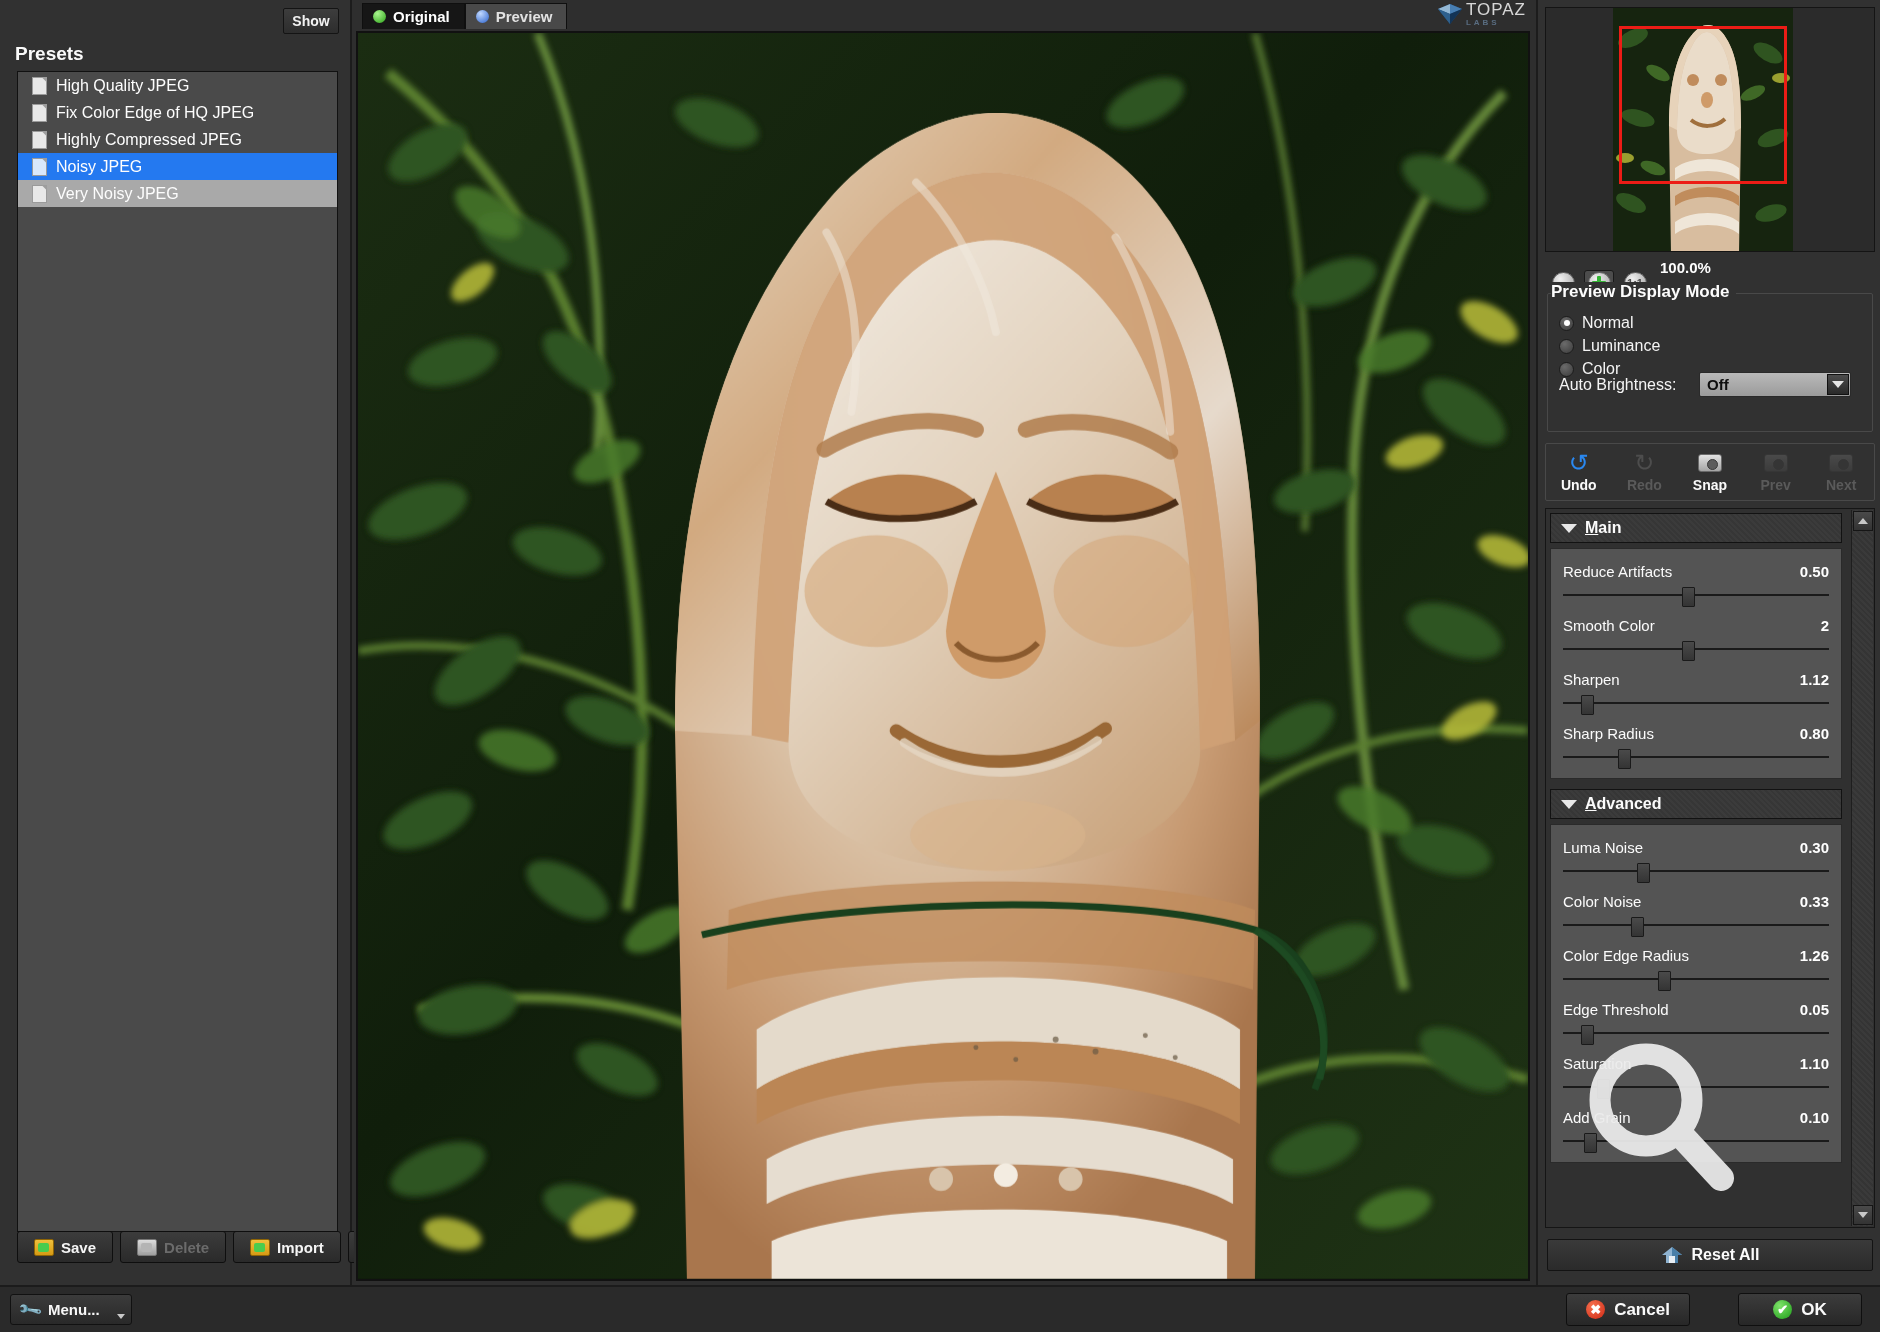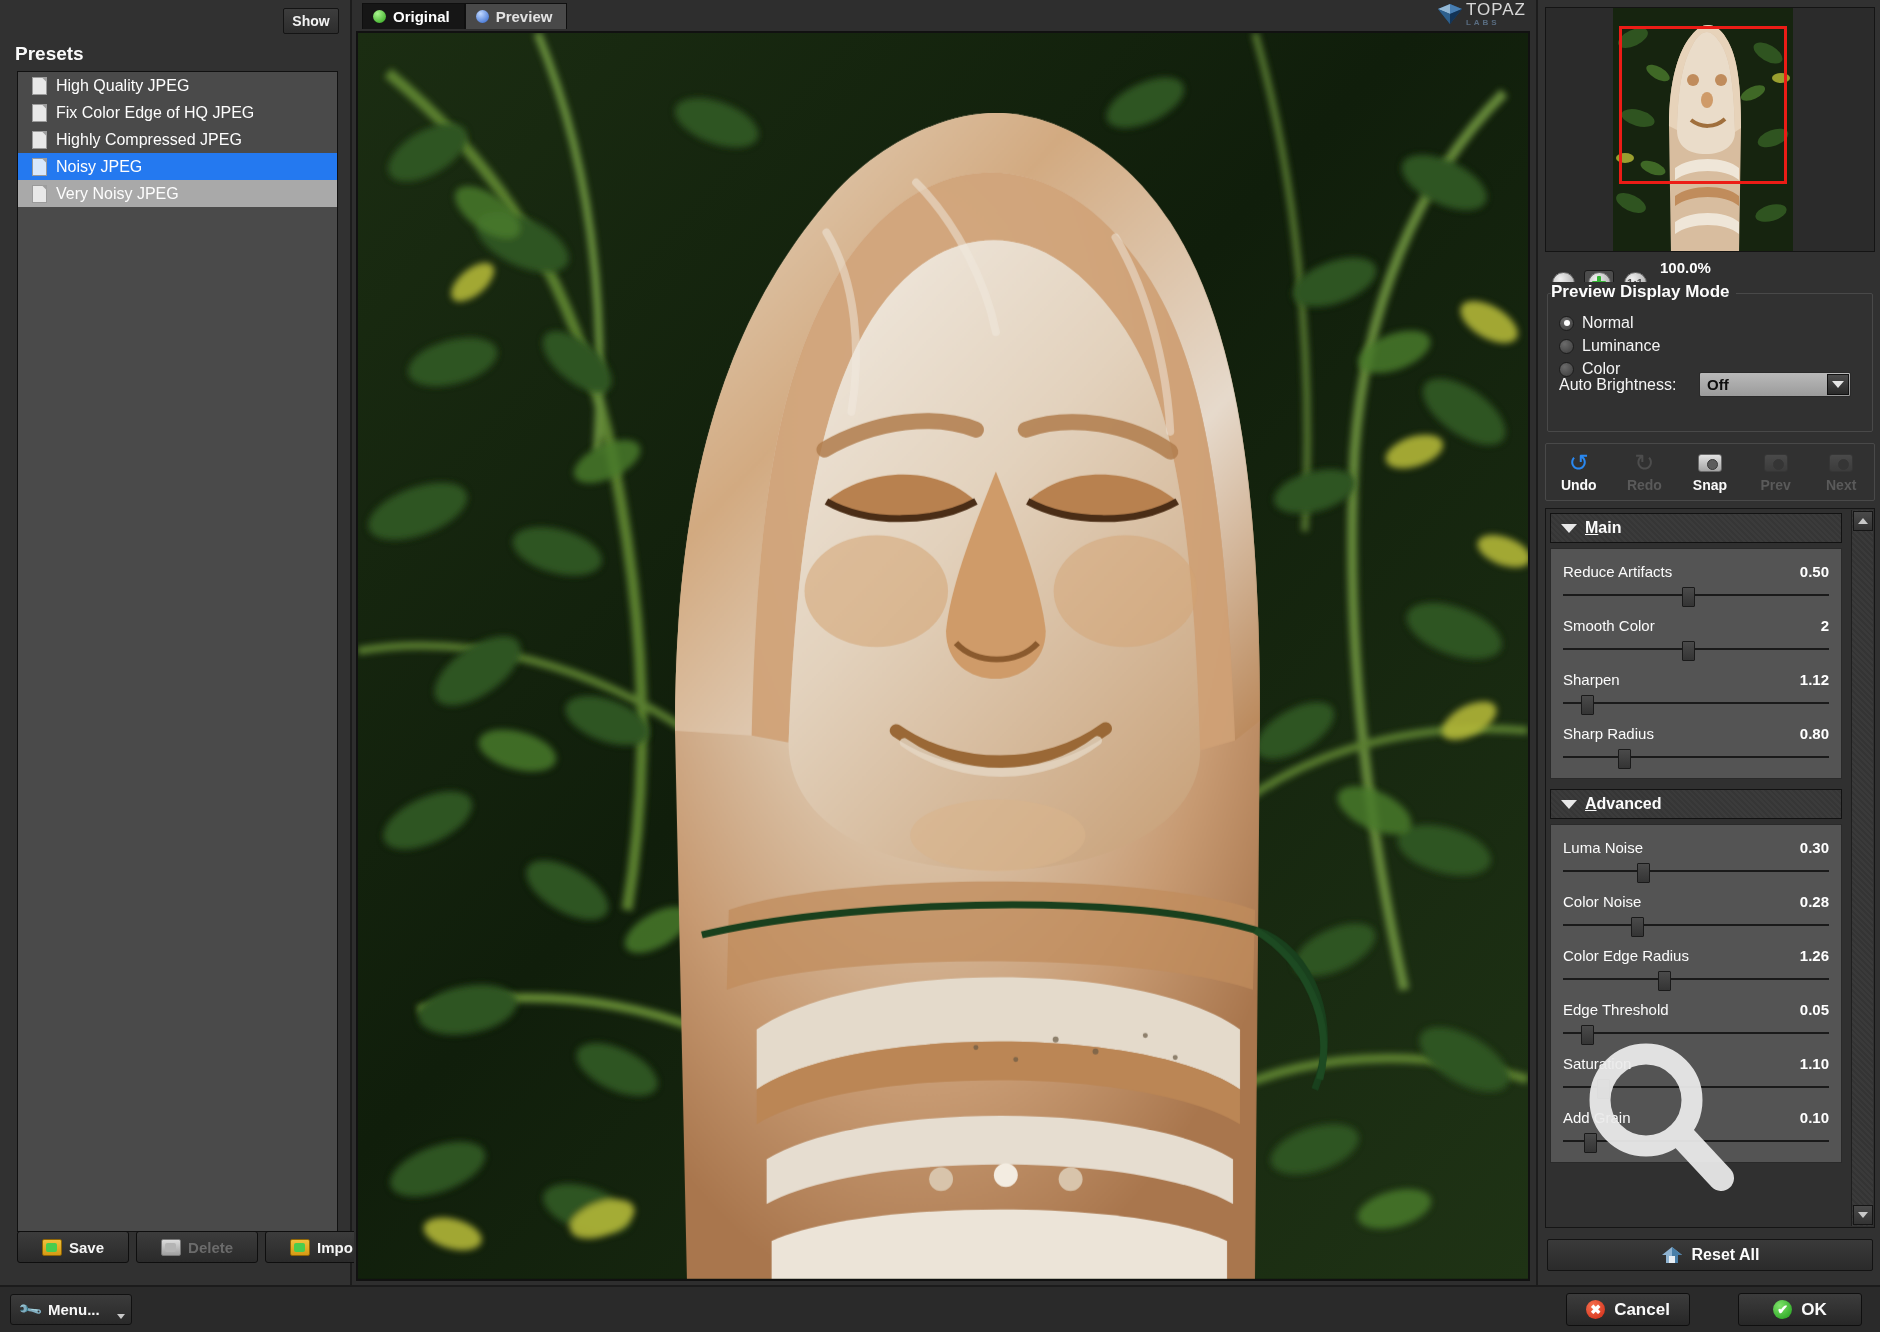--- a/index.html
+++ b/index.html
@@ -57,21 +57,21 @@
     width:6px; height:6px; background:#9d9d9d;
     clip-path: polygon(0 0, 100% 100%, 100% 0);
   }
   .preset-row.selected .doc-icon { background: #d9e8fb; }
 
   #preset-buttons {
     position: absolute; left: 17px; bottom: 22px;
     display: flex; gap: 7px;
   }
   .pbtn {
-    height: 32px; padding: 0 24px;
+    height: 32px; padding: 0 16px;
     background: linear-gradient(#3c3c3c,#2a2a2a);
     border: 1px solid #0e0e0e; border-radius: 3px;
     display: flex; align-items: center; gap: 7px;
     color: #f5f5f5; font-size: 15px; font-weight: bold;
     cursor: pointer;
   }
   .pbtn.disabled { color: #6b6b6b; cursor: default; }
   .box-icon {
     width: 20px; height: 17px; flex: 0 0 20px; position: relative;
     background: linear-gradient(#f0c03c,#d69a14);
@@ -812,21 +812,21 @@
                 <span class="slider-val">0.30</span>
               </div>
               <div class="slider-track">
                 <div class="rail"></div>
                 <div class="knob" style="left:30%"></div>
               </div>
             </div>
             <div class="slider-row">
               <div class="slider-top">
                 <span class="slider-name">Color Noise</span>
-                <span class="slider-val">0.28</span>
+                <span class="slider-val">0.33</span>
               </div>
               <div class="slider-track">
                 <div class="rail"></div>
                 <div class="knob" style="left:28%"></div>
               </div>
             </div>
             <div class="slider-row">
               <div class="slider-top">
                 <span class="slider-name">Color Edge Radius</span>
                 <span class="slider-val">1.26</span>

